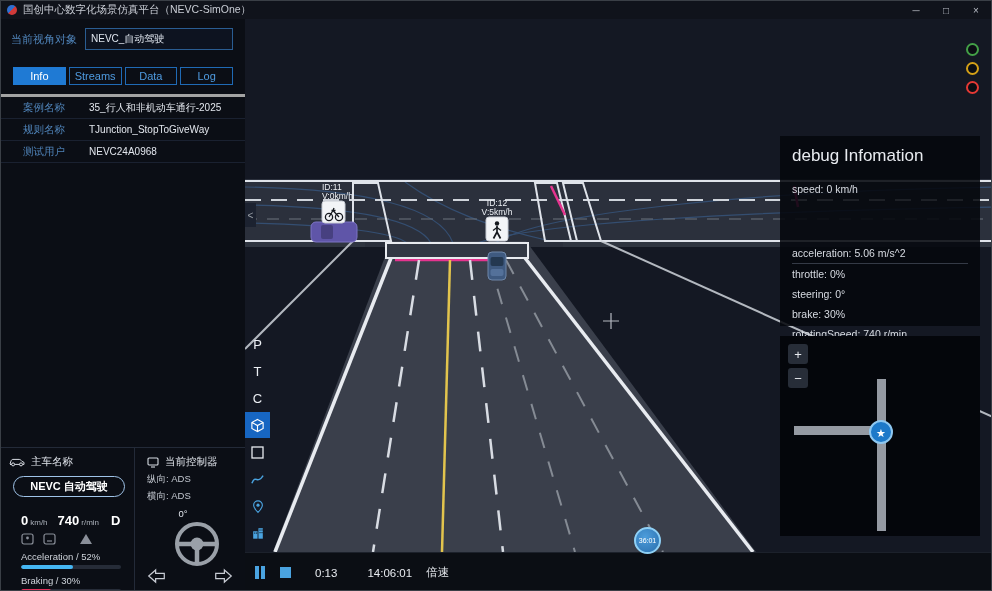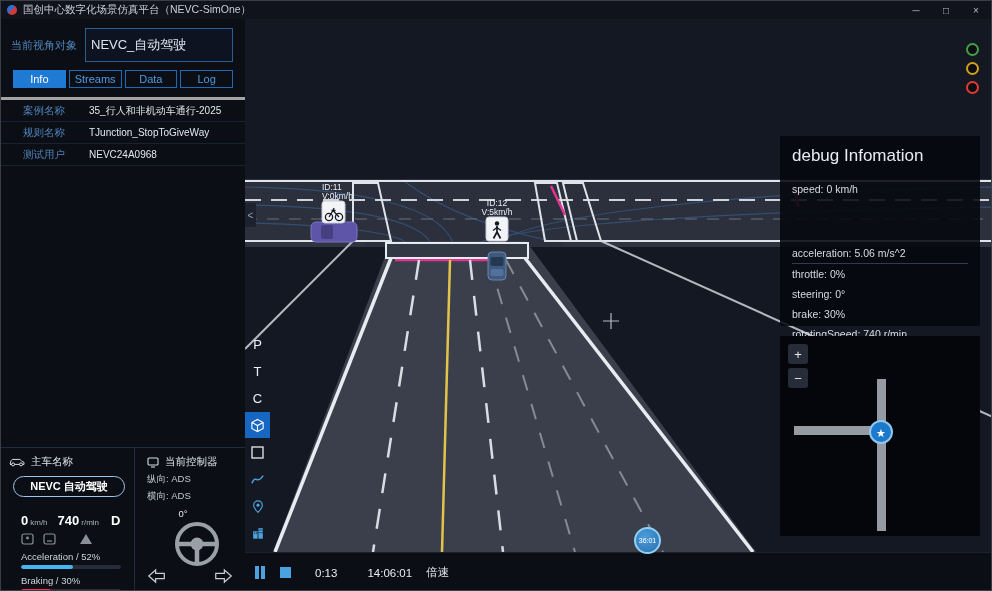--- a/index.html
+++ b/index.html
@@ -10,23 +10,23 @@
   .titlebar { position:absolute; top:0; left:0; width:100%; height:18px; background:#10131b; display:flex; align-items:center; padding-left:6px; }
   .app-icon { width:10px; height:10px; border-radius:50%; background:linear-gradient(135deg,#2f6fd0 50%,#d03a3a 50%); margin-right:6px; }
   .titlebar .title { font-size:10.5px; color:#c8ccd4; }
   .win-controls { margin-left:auto; display:flex; height:100%; }
   .win-btn { width:30px; height:100%; display:flex; align-items:center; justify-content:center; font-size:10px; color:#b8bcc4; }
 
   
   .sidebar { position:absolute; top:18px; left:0; width:244px; height:573px; background:#0b0e15; }
   .view-row { display:flex; align-items:center; gap:8px; padding:9px 12px 5px 10px; }
   .view-label { font-size:11px; color:#4f83b8; white-space:nowrap; }
-  .view-input { flex:1; min-width:0; background:#0d1320; border:1px solid #2a5d92; color:#dfe5ee; font-size:13px; height:34px; padding:0 5px; }
+  .view-input { flex:1; min-width:0; background:#0d1320; border:1px solid #2a5d92; color:#dfe5ee; font-size:10px; height:22px; padding:0 5px; }
   .tabs { display:flex; gap:3px; padding:3px 12px 9px 12px; }
-  .tab { flex:1; height:18px; line-height:16px; text-align:center; font-size:11px; color:#4f9be0; border:1px solid #1f6ab5; background:transparent; cursor:default; }
+  .tab { flex:1; height:18px; line-height:16px; text-align:center; font-size:11px; color:#4f9be0; border:1px solid #1f6ab5; background:transparent; cursor:default;margin-top:9px; }
   .tab.active { background:#1f7ad4; border-color:#1f7ad4; color:#fff; }
   .fields { border-top:3px solid #a3a3a3; }
   .field-row { display:flex; align-items:center; height:22px; border-bottom:1px solid #1a2130; padding-left:22px; }
   .field-label { width:66px; font-size:10.5px; color:#4f83b8; flex:none; }
   .field-value { font-size:10px; color:#e2e6ed; white-space:nowrap; }
 
   .bottom-panel { position:absolute; left:0; bottom:0; width:244px; height:145px; border-top:1px solid #232a38; display:flex; }
   .veh-panel { width:133px; padding:7px 0 0 8px; position:relative; }
   .ctrl-panel { flex:1; border-left:1px solid #232a38; padding:7px 0 0 12px; position:relative; }
   .panel-title { display:flex; align-items:center; gap:6px; font-size:10.5px; color:#dfe3ea; }

